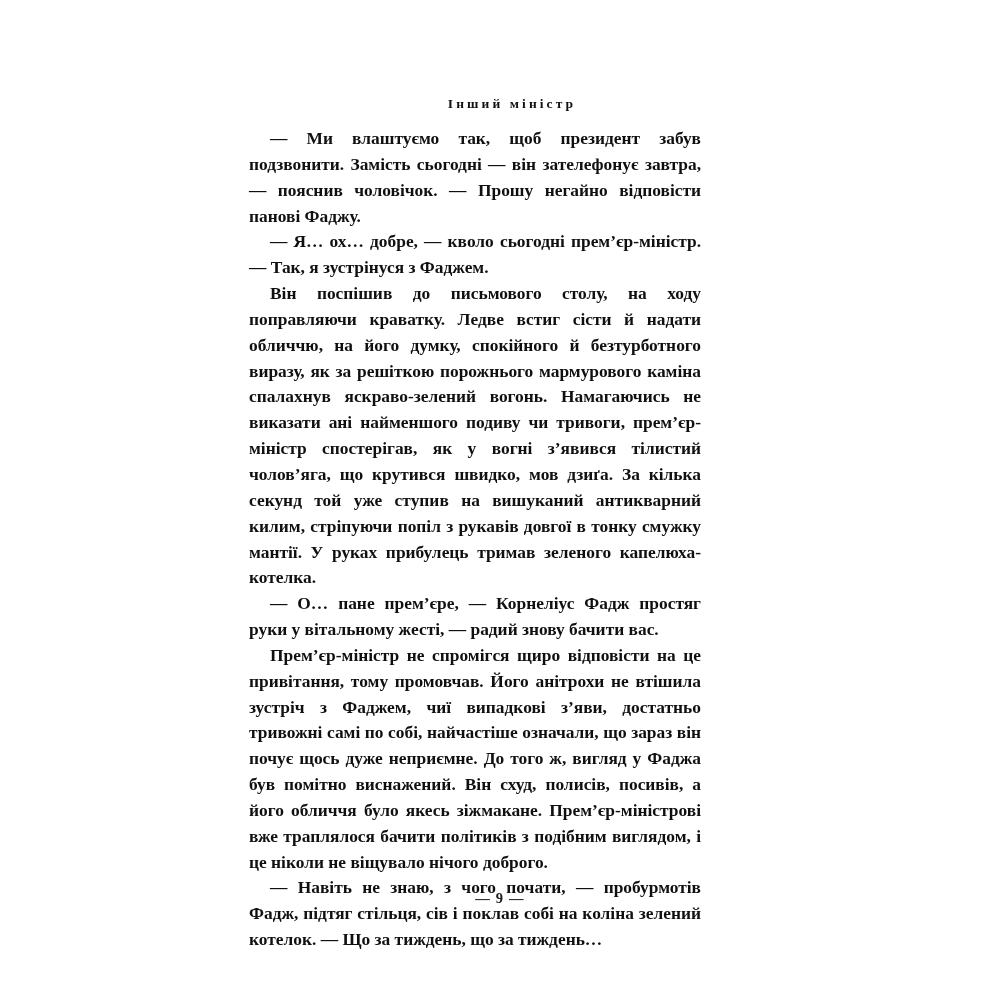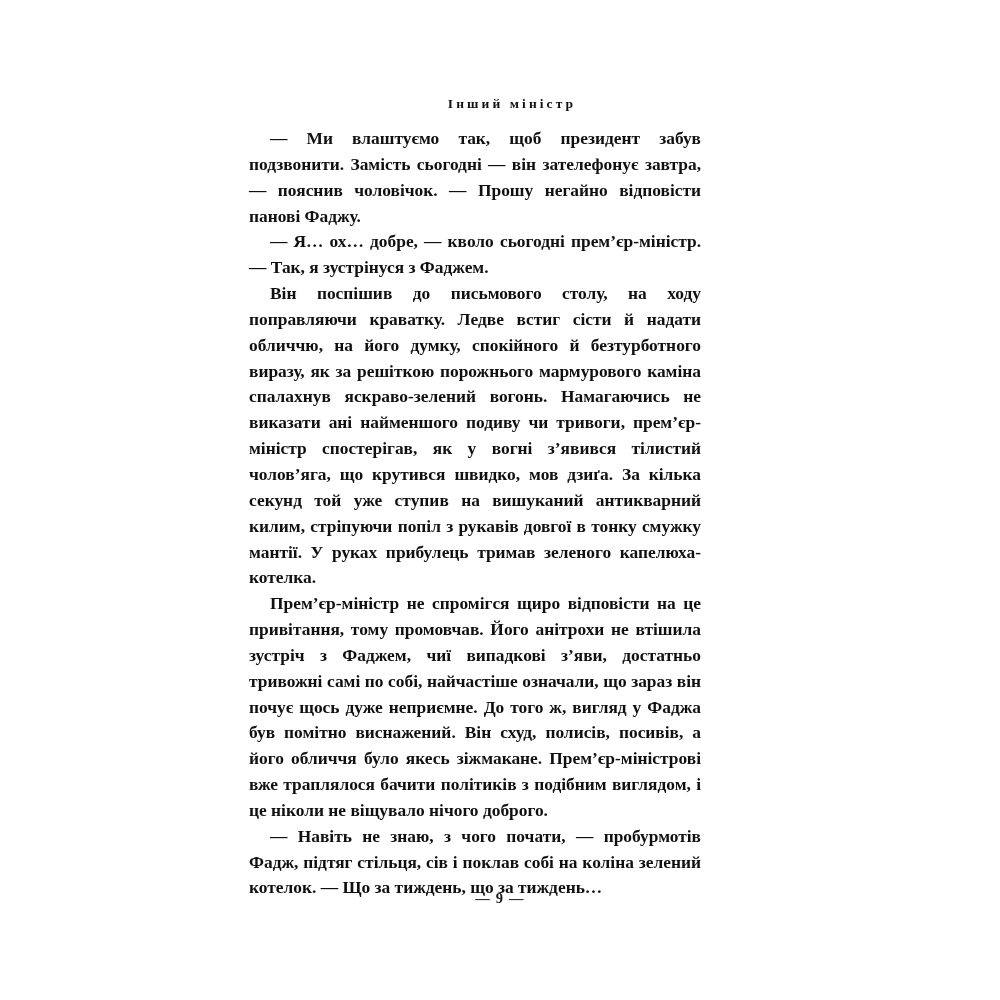--- a/index.html
+++ b/index.html
@@ -78,20 +78,21 @@
 <body>
 
 <div class="page">
 
   <div class="running-header">Інший міністр</div>
 
   <div class="text-block">
     <p class="para">— Ми влаштуємо так, щоб президент забув подзвонити. Замість сьогодні — він зателефонує завтра, — пояснив чоловічок. — Прошу негайно відповісти панові Фаджу.</p>
     <p class="para">— Я… ох… добре, — кволо сьогодні прем’єр-міністр. — Так, я зустрінуся з Фаджем.</p>
     <p class="para">Він поспішив до письмового столу, на ходу поправляючи краватку. Ледве встиг сісти й надати обличчю, на його думку, спокійного й безтурботного виразу, як за решіткою порожнього мармурового каміна спалахнув яскраво-зелений вогонь. Намагаючись не виказати ані найменшого подиву чи тривоги, прем’єр-міністр спостерігав, як у вогні з’явився тілистий чолов’яга, що крутився швидко, мов дзиґа. За кілька секунд той уже ступив на вишуканий антикварний килим, стріпуючи попіл з рукавів довгої в тонку смужку мантії. У руках прибулець тримав зеленого капелюха-котелка.</p>
+    <p class="para">— О… пане прем’єре, — Корнеліус Фадж простяг руки у вітальному жесті, — радий знову бачити вас.</p>
     <p class="para">Прем’єр-міністр не спромігся щиро відповісти на це привітання, тому промовчав. Його анітрохи не втішила зустріч з Фаджем, чиї випадкові з’яви, достатньо тривожні самі по собі, найчастіше означали, що зараз він почує щось дуже неприємне. До того ж, вигляд у Фаджа був помітно виснажений. Він схуд, полисів, посивів, а його обличчя було якесь зіжмакане. Прем’єр-міністрові вже траплялося бачити політиків з подібним виглядом, і це ніколи не віщувало нічого доброго.</p>
     <p class="para">— Навіть не знаю, з чого почати, — пробурмотів Фадж, підтяг стільця, сів і поклав собі на коліна зелений котелок. — Що за тиждень, що за тиждень…</p>
 
   </div>
 
   <div class="folio">— 9 —</div>
 
 </div>
 
 </body></html>

